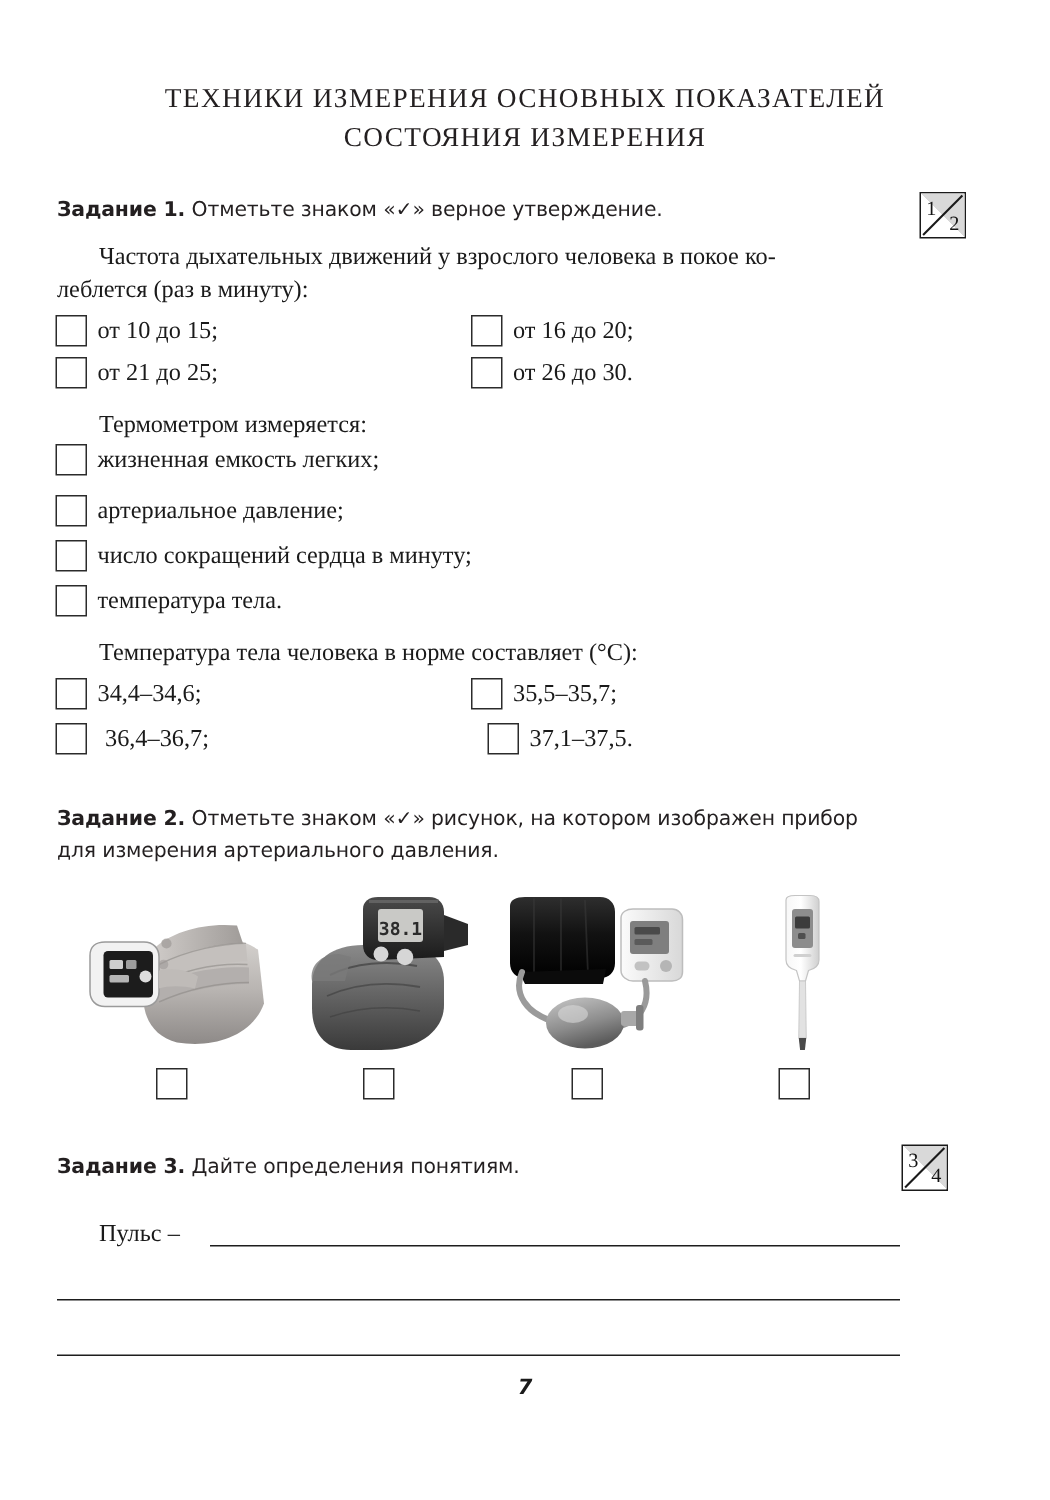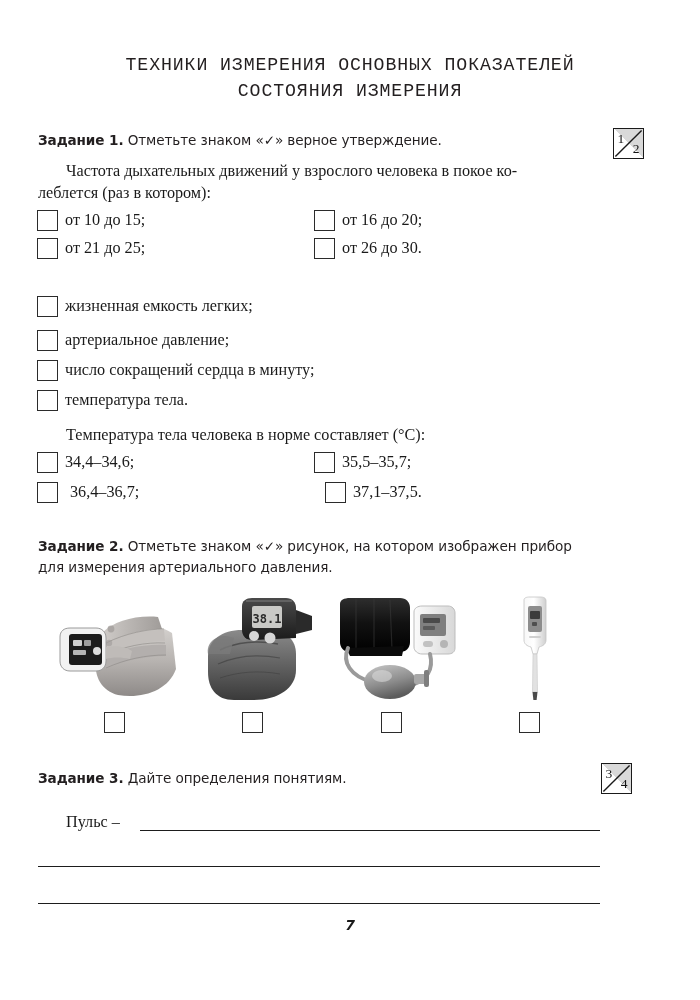--- a/index.html
+++ b/index.html
@@ -20,21 +20,21 @@
 
   
   .title-block {
     position: absolute;
     left: 60px;
     top: 52px;
     width: 580px;
     text-align: center;
   }
   .title-line {
-    font-family: Liberation Mono, monospace;
+    font-family: Liberation Serif, serif;
     font-weight: 300;
     font-size: 18.2px;
     letter-spacing: 0.9px;
     line-height: 26px;
     color: #231f20;
     white-space: nowrap;
   }
 
   
   .task-head {
@@ -164,39 +164,40 @@
     <div class="diag">
       <svg viewBox="0 0 31 31" preserveAspectRatio="none">
           <line x1="1.5" y1="29.5" x2="29.5" y2="1.5" stroke="#1a1a1a" stroke-width="1.5"></line>
         </svg>
     </div>
     <span class="num num-top">1</span>
     <span class="num num-bot">2</span>
   </div>
 
   <div class="para" style="left:38px; top:160px; width:600px; text-indent:28px;">Частота дыхательных движений у взрослого человека в покое ко-</div>
-  <div class="para" style="left:38px; top:182px; width:600px;">леблется (раз в котором):</div>
+  <div class="para" style="left:38px; top:182px; width:600px;">леблется (раз в минуту):</div>
 
   <div class="opt" style="left:37px; top:210px;">
     <span class="cbox"></span>
     <span class="opt-label">от 10 до 15;</span>
   </div>
   <div class="opt" style="left:314px; top:210px;">
     <span class="cbox"></span>
     <span class="opt-label">от 16 до 20;</span>
   </div>
   <div class="opt" style="left:37px; top:238px;">
     <span class="cbox"></span>
     <span class="opt-label">от 21 до 25;</span>
   </div>
   <div class="opt" style="left:314px; top:238px;">
     <span class="cbox"></span>
     <span class="opt-label">от 26 до 30.</span>
   </div>
 
+  <div class="para" style="left:66px; top:272px;">Термометром измеряется:</div>
 
   <div class="opt" style="left:37px; top:296px;">
     <span class="cbox"></span>
     <span class="opt-label">жизненная емкость легких;</span>
   </div>
   <div class="opt" style="left:37px; top:330px;">
     <span class="cbox"></span>
     <span class="opt-label">артериальное давление;</span>
   </div>
   <div class="opt" style="left:37px; top:390px;">

